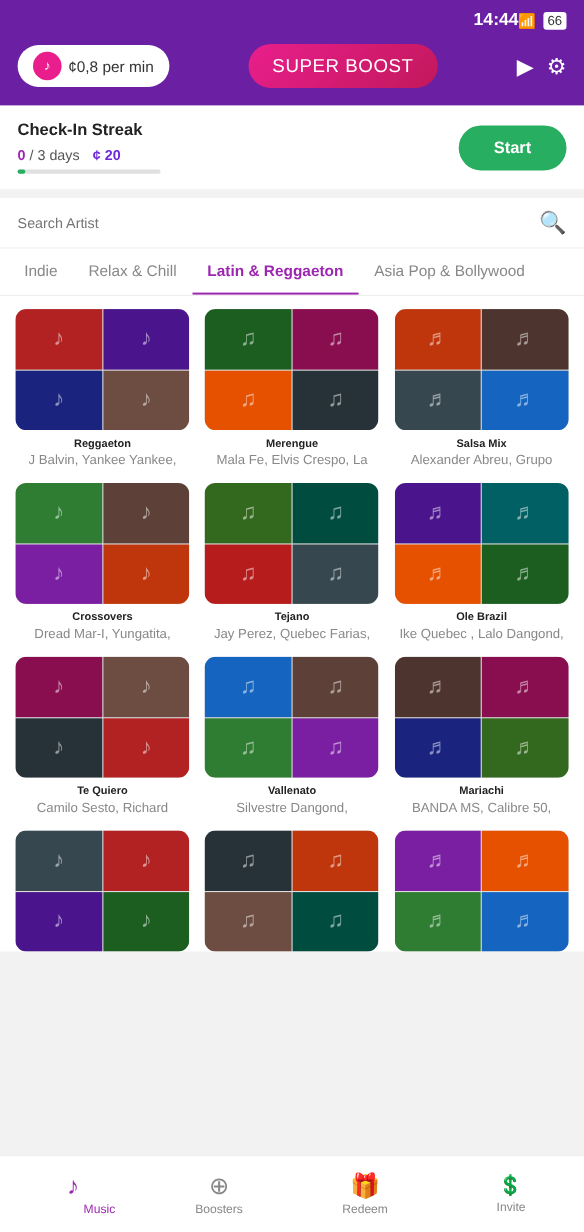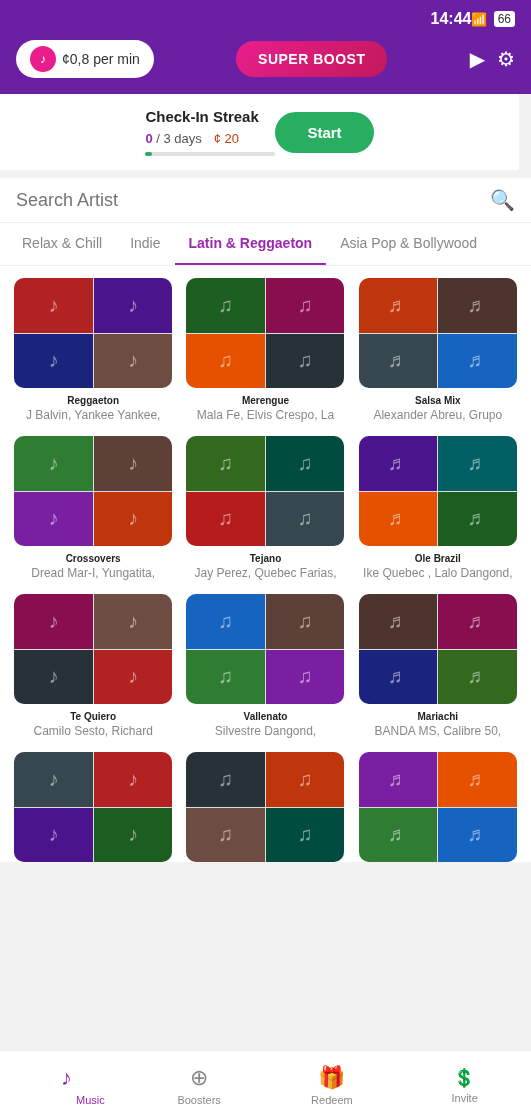--- a/index.html
+++ b/index.html
@@ -63,46 +63,46 @@
       color: #333;
       font-size: 14px;
       font-weight: 500;
     }
     .super-boost-btn {
       background: linear-gradient(135deg, #e91e8c, #c2185b);
       color: white;
       border: none;
       border-radius: 22px;
       padding: 10px 22px;
-      font-size: 14px;
-      font-weight: 700;
+      font-size: 17px;
+      font-weight: 400;
       cursor: pointer;
       letter-spacing: 0.5px;
     }
     .header-right-icons {
       display: flex;
       gap: 12px;
       align-items: center;
     }
     .icon-btn {
       color: white;
       font-size: 20px;
       cursor: pointer;
       background: none;
       border: none;
     }
 
     
     .checkin-card {
       background: white;
-      margin: 0 12px 8px 0;
+      margin: 0 0 8px 0;
       padding: 14px 16px;
       display: flex;
       align-items: center;
-      justify-content: center;
+      justify-content: space-between;
     }
     .checkin-left {}
     .checkin-title {
       font-size: 15px;
       font-weight: 700;
       color: #222;
       margin-bottom: 6px;
     }
     .checkin-days {
       color: #555;
@@ -149,21 +149,21 @@
       background: white;
       padding: 10px 16px;
       display: flex;
       align-items: center;
       border-bottom: 1px solid #eee;
     }
     .search-input {
       flex: 1;
       border: none;
       outline: none;
-      font-size: 18px;
+      font-size: 13px;
       color: #555;
       background: transparent;
     }
     .search-icon {
       color: #9c27b0;
       font-size: 20px;
     }
 
     
     .tabs-container {
@@ -317,38 +317,38 @@
   </div>
 
   <div class="checkin-card">
     <div class="checkin-left">
       <div class="checkin-title">Check-In Streak</div>
       <div class="progress-row">
         <span class="checkin-days">
           <span style="color:#9c27b0; font-weight:700;">0</span> / 3 days
         </span>
         <span class="checkin-coins">
-          <span style="color:#c2410c; font-weight:400;">¢ 20</span>
+          <span style="color:#6d28d9; font-weight:700;">¢ 20</span>
         </span>
       </div>
       <div class="checkin-bar">
         <div class="checkin-bar-fill"></div>
       </div>
     </div>
     <button class="start-btn">Start</button>
   </div>
 
   <div class="search-bar">
     <input class="search-input" type="text" placeholder="Search Artist" style="">
     <span class="search-icon">🔍</span>
   </div>
 
   <div class="tabs-container">
+    <div class="tab-item">Indie</div>
     <div class="tab-item">Relax &amp; Chill</div>
-    <div class="tab-item">Indie</div>
     <div class="tab-item active">Latin &amp; Reggaeton</div>
     <div class="tab-item">Asia Pop &amp; Bollywood</div>
   </div>
 
   <div class="grid-container">
 
     <div class="grid-item">
       <div class="thumb-collage">
         <div class="thumb-collage-cell" style="background:#b22222;">♪</div>
         <div class="thumb-collage-cell" style="background:#4a148c;">♪</div>

